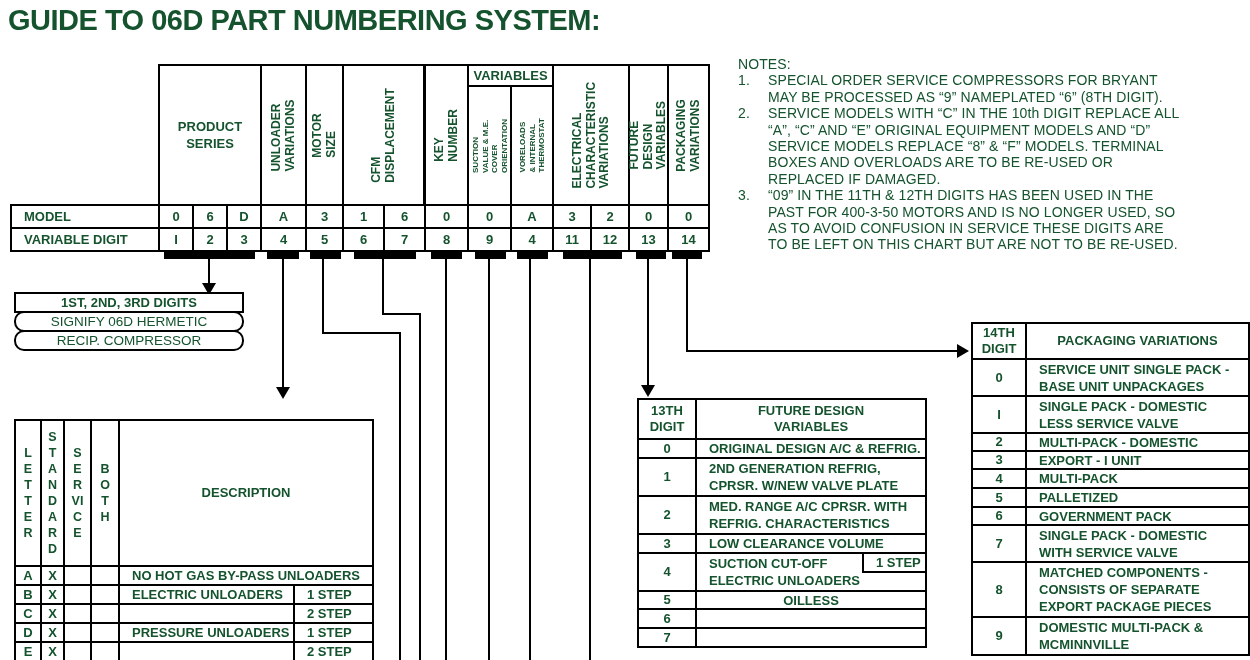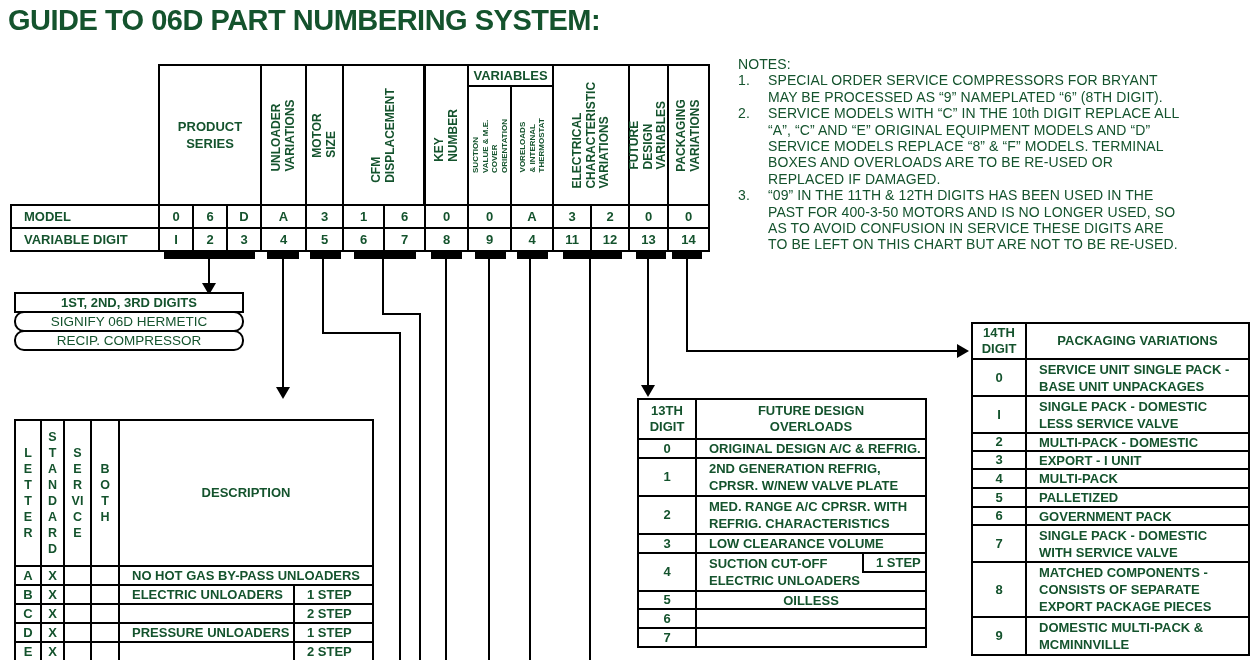--- a/index.html
+++ b/index.html
@@ -220,21 +220,21 @@
   <div class="c f13" style="left:14px;top:641px;width:28px;height:21px">E</div>
   <div class="c f13" style="left:40px;top:641px;width:25px;height:21px">X</div>
   <div class="c f13" style="left:63px;top:641px;width:29px;height:21px"></div>
   <div class="c f13" style="left:90px;top:641px;width:30px;height:21px"></div>
   <div class="c l f13" style="left:118px;top:641px;width:177px;height:21px"></div>
   <div class="c l f13" style="left:293px;top:641px;width:81px;height:21px">2 STEP</div>
 
   <div class="c f13" style="left:637px;top:398px;width:60px;height:42px">13TH
 DIGIT</div>
   <div class="c f13" style="left:695px;top:398px;width:232px;height:42px">FUTURE DESIGN
-OVERLOADS</div>
+VARIABLES</div>
 
   <div class="c f13" style="left:637px;top:438px;width:60px;height:21px">0</div>
   <div class="c l desc" style="left:695px;top:438px;width:232px;height:21px">ORIGINAL DESIGN A/C &amp; REFRIG.</div>
 
   <div class="c f13" style="left:637px;top:457px;width:60px;height:40px">1</div>
   <div class="c l desc" style="left:695px;top:457px;width:232px;height:40px">2ND GENERATION REFRIG,
 CPRSR. W/NEW VALVE PLATE</div>
 
   <div class="c f13" style="left:637px;top:495px;width:60px;height:40px">2</div>
   <div class="c l desc" style="left:695px;top:495px;width:232px;height:40px">MED. RANGE A/C CPRSR. WITH

